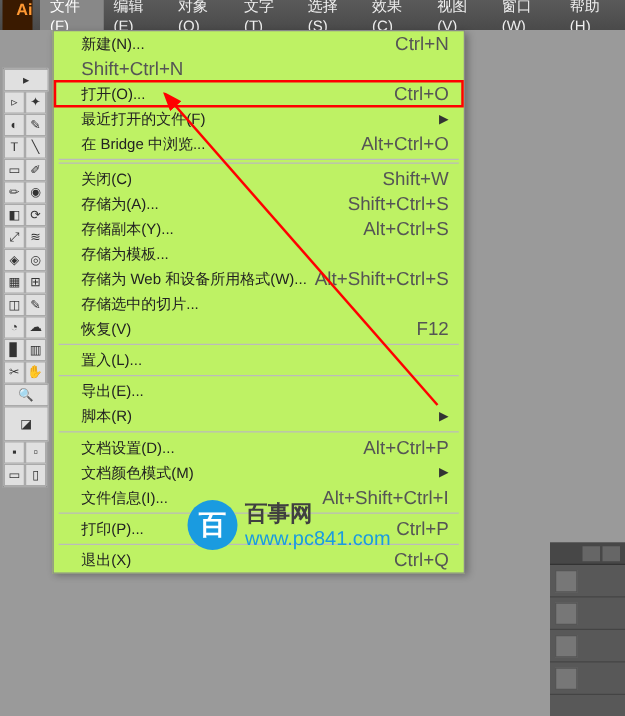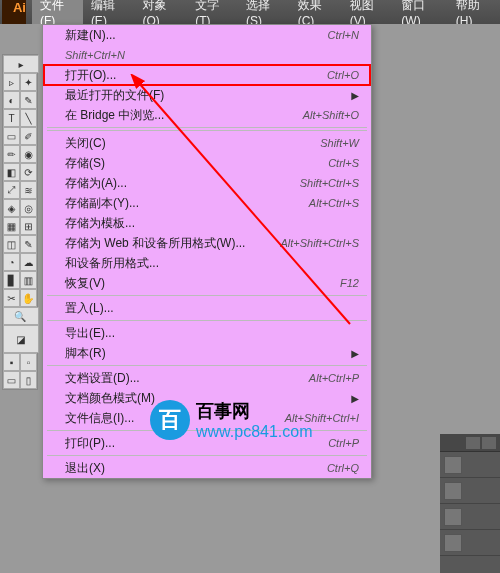--- a/index.html
+++ b/index.html
@@ -9,33 +9,33 @@
     .app-logo { width: 26px; height: 28px; background: #3a1a00; color: #ff9933; font-weight: bold; font-size: 13px; text-align: right; line-height: 20px; margin-right: 6px; border-radius: 2px; }
     .menu-item { color: #eee; font-size: 12px; padding: 4px 8px; cursor: pointer; }
     .menu-item.active { background: #888; color: #fff; }
     
     .workspace { position: relative; height: calc(100% - 24px); background: #9a9a9a; }
     .toolbox { position: absolute; left: 2px; top: 30px; width: 36px; background: #d6d6d6; border: 1px solid #888; }
     .tool-row { display: flex; }
     .tool { width: 18px; height: 18px; border: 1px solid #aaa; background: #e0e0e0; display: flex; align-items: center; justify-content: center; font-size: 10px; color: #333; cursor: pointer; }
     .tool.single { width: 36px; }
     
-    .dropdown { position: absolute; left: 42px; top: 0px; width: 330px; background: #f0abfc; border: 1px solid #888; box-shadow: 2px 2px 6px rgba(0,0,0,0.3); }
+    .dropdown { position: absolute; left: 42px; top: 0px; width: 330px; background: #bef264; border: 1px solid #888; box-shadow: 2px 2px 6px rgba(0,0,0,0.3); }
     .dd-item { display: flex; justify-content: space-between; align-items: center; padding: 3px 12px 3px 22px; font-size: 12px; color: #222; cursor: pointer; height: 20px; }
     .dd-sep { height: 1px; background: #bbb; margin: 2px 4px; }
-    .dd-shortcut { color: #555; font-size: 11px; font-style: italic; }
+    .dd-shortcut { color: #555; font-size: 15px; }
     .dd-arrow { font-size: 10px; color: #333; }
     
     .highlight-box { position: absolute; border: 2px solid red; pointer-events: none; }
     .arrow-line { position: absolute; pointer-events: none; }
     
     .watermark { position: absolute; left: 150px; top: 375px; display: flex; align-items: center; gap: 6px; }
     .wm-circle { width: 40px; height: 40px; border-radius: 50%; background: #1a9be0; color: #fff; font-size: 22px; font-weight: bold; display: flex; align-items: center; justify-content: center; }
     .wm-text { display: flex; flex-direction: column; }
-    .wm-title { color: #000000; font-size: 18px; font-weight: bold; }
+    .wm-title { color: #404040; font-size: 18px; font-weight: bold; }
     .wm-url { color: #1a9be0; font-size: 16px; }
     
     .right-panel { position: absolute; right: 0; top: 410px; width: 60px; height: 150px; background: #585858; }
     .rp-header { height: 18px; background: #474747; border-bottom: 1px solid #333; display:flex; align-items:center; justify-content:flex-end; padding-right:4px;}
     .rp-btn { width: 14px; height: 12px; background: #666; margin-left: 2px; }
     .rp-row { height: 26px; border-bottom: 1px solid #444; display:flex; align-items:center; padding-left:4px;}
     .rp-icon { width: 18px; height: 18px; background: #777; border: 1px solid #555; }
     
     .doc-area { position: absolute; left: 42px; top: 0; right: 0; bottom: 0; background: #9a9a9a; }
   </style>
@@ -137,49 +137,45 @@
       <div class="dd-item">
         <span>打开(O)...</span>
         <span class="dd-shortcut">Ctrl+O</span>
       </div>
       <div class="dd-item">
         <span>最近打开的文件(F)</span>
         <span class="dd-arrow">▶</span>
       </div>
       <div class="dd-item">
         <span>在 Bridge 中浏览...</span>
-        <span class="dd-shortcut">Alt+Shift+O</span>
+        <span class="dd-shortcut">Alt+Ctrl+O</span>
       </div>
       <div class="dd-sep"></div>
       <div class="dd-sep"></div>
       <div class="dd-item">
         <span>关闭(C)</span>
         <span class="dd-shortcut">Shift+W</span>
       </div>
       <div class="dd-item">
-        <span>存储(S)</span>
-        <span class="dd-shortcut">Ctrl+S</span>
-      </div>
-      <div class="dd-item">
         <span>存储为(A)...</span>
         <span class="dd-shortcut">Shift+Ctrl+S</span>
       </div>
       <div class="dd-item">
         <span>存储副本(Y)...</span>
         <span class="dd-shortcut">Alt+Ctrl+S</span>
       </div>
       <div class="dd-item">
         <span>存储为模板...</span>
       </div>
       <div class="dd-item">
         <span>存储为 Web 和设备所用格式(W)...</span>
         <span class="dd-shortcut">Alt+Shift+Ctrl+S</span>
       </div>
       <div class="dd-item">
-        <span>和设备所用格式...</span>
+        <span>存储选中的切片...</span>
       </div>
       <div class="dd-item">
         <span>恢复(V)</span>
         <span class="dd-shortcut">F12</span>
       </div>
       <div class="dd-sep"></div>
       <div class="dd-item">
         <span>置入(L)...</span>
       </div>
       <div class="dd-sep"></div>

